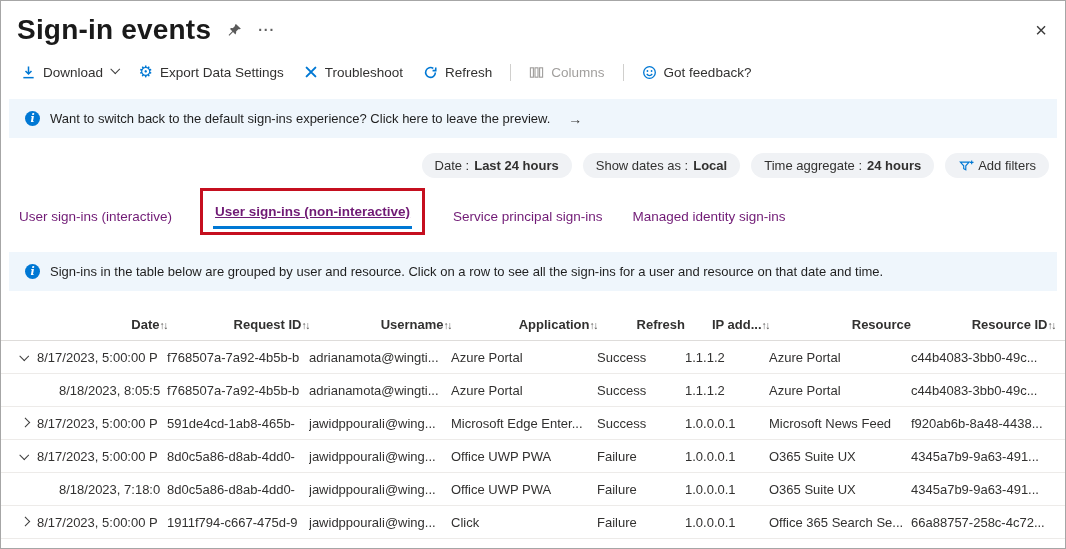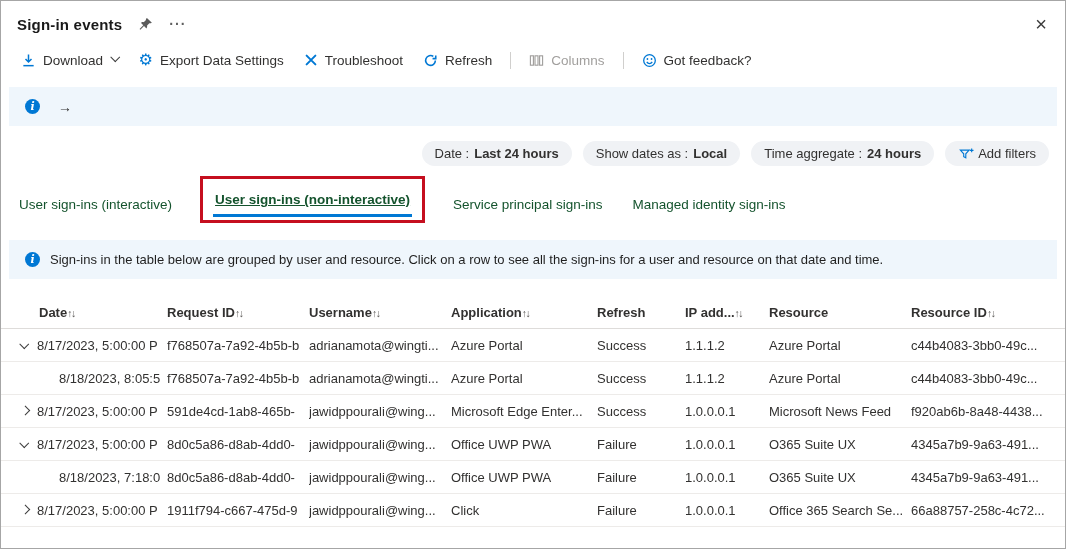--- a/index.html
+++ b/index.html
@@ -10,21 +10,21 @@
     background:#fff;
     overflow:hidden;
     font-family:"Liberation Sans","DejaVu Sans",sans-serif;
     color:var(--text,#323130);
     font-size:13px;
     position:relative;
   }
 
   
   .titlebar { display:flex; align-items:center; padding:13px 18px 7px 16px; }
-  .page-title { font-size:15px; font-weight:700; color:#1a1a1a; margin:0; letter-spacing:.2px; }
+  .page-title { font-size:28px; font-weight:700; color:#1a1a1a; margin:0; letter-spacing:.2px; }
   .pin { margin-left:16px; display:inline-flex; cursor:pointer; }
   .more { margin-left:16px; color:#5f5f5f; font-weight:700; letter-spacing:1px; cursor:pointer; font-size:14px; }
   .close { margin-left:auto; font-size:20px; line-height:1; color:#3b3b3b; cursor:pointer; }
 
   
   .toolbar { display:flex; align-items:center; padding:6px 16px 11px 10px; }
   .tbtn {
     display:flex; align-items:center; gap:7px;
     background:none; border:0; padding:5px 10px;
     font-family:inherit; font-size:13.5px; color:#323130; cursor:pointer; white-space:nowrap;
@@ -63,34 +63,34 @@
   .pill {
     display:flex; align-items:center; gap:5px;
     background:var(--pill-bg,#f0f2f5);
     border-radius:13px; padding:5px 13px; cursor:pointer; white-space:nowrap;
   }
   .pill b { font-weight:700; }
   .pill.add { gap:3px; }
 
   
   .tabs { display:flex; align-items:flex-end; gap:26px; padding:2px 16px 0 16px; }
-  .tab { padding:11px 2px 10px 2px; font-size:13.5px; color:#14532d; cursor:pointer; white-space:nowrap;text-align:center; }
+  .tab { padding:11px 2px 10px 2px; font-size:13.5px; color:#701a75; cursor:pointer; white-space:nowrap;text-align:center; }
   .tab.selected { font-weight:700; border-bottom:3px solid var(--accent,#0078d4); padding-bottom:7px;text-decoration:underline; }
   .redbox { border:3px solid var(--highlight-red,#c50f1f); padding:2px 10px 3px 10px; margin-bottom:-1px; }
 
   
   .table { margin-top:18px; }
   .thead, .trow {
     display:grid;
     grid-template-columns:150px 142px 142px 146px 88px 84px 142px 1fr;
     align-items:center;
     padding:0 10px 0 16px;
   }
   .thead { height:32px; font-weight:700; border-bottom:1px solid #dedcda; }
-  .th { display:flex; align-items:center; justify-content:flex-start; overflow:hidden; white-space:nowrap; cursor:pointer; }
+  .th { display:flex; align-items:center; justify-content:flex-end; overflow:hidden; white-space:nowrap; cursor:pointer; }
   .th-date { padding-left:22px; }
   .sort { font-size:10.5px; color:#605e5c; letter-spacing:-1.5px; font-weight:400; }
   .trow { height:33px; border-bottom:1px solid #edebe9; cursor:pointer; }
   .cell { overflow:hidden; white-space:nowrap; padding-right:10px; }
   .c-date { display:flex; align-items:center; gap:6px; }
   .c-date.child .cell-text { padding-left:22px; }
   .expander { width:14px; display:inline-flex; justify-content:center; align-items:center; flex-shrink:0; cursor:pointer; }
 </style>
 </head>
 <body>
@@ -158,20 +158,21 @@
           <circle cx="10.2" cy="6.4" r=".95" fill="currentColor"></circle>
           <path d="M5.1 9.5c.7 1.2 1.8 1.8 2.9 1.8s2.2-.6 2.9-1.8" fill="none" stroke="currentColor" stroke-width="1.4"></path>
         </svg>
     </span>
     <span>Got feedback?</span>
   </button>
 </div>
 
 <div class="banner">
   <span class="info-ic">i</span>
+  <span class="banner-text">Want to switch back to the default sign-ins experience? Click here to leave the preview.</span>
   <span class="banner-arrow">→</span>
 </div>
 
 <div class="pills">
   <div class="pill">
     <span>Date :</span>
     <b>Last 24 hours</b>
   </div>
   <div class="pill">
     <span>Show dates as :</span>

